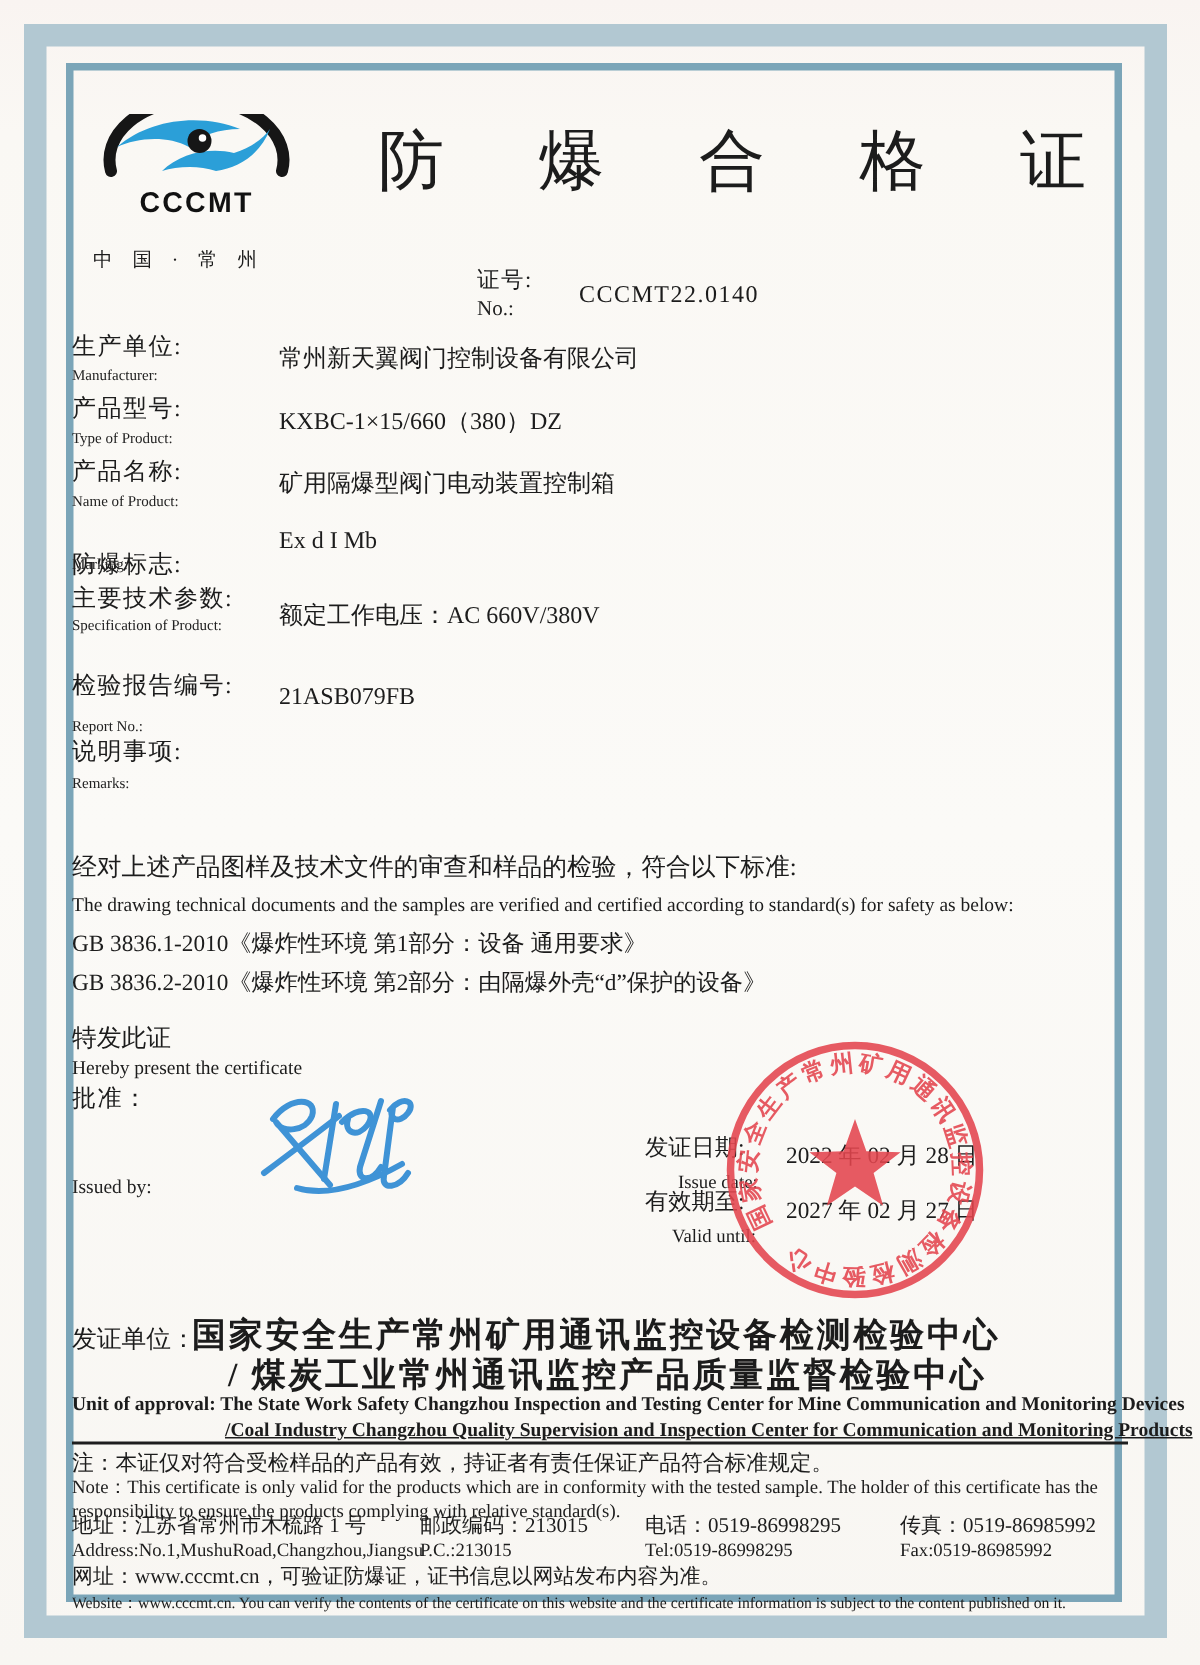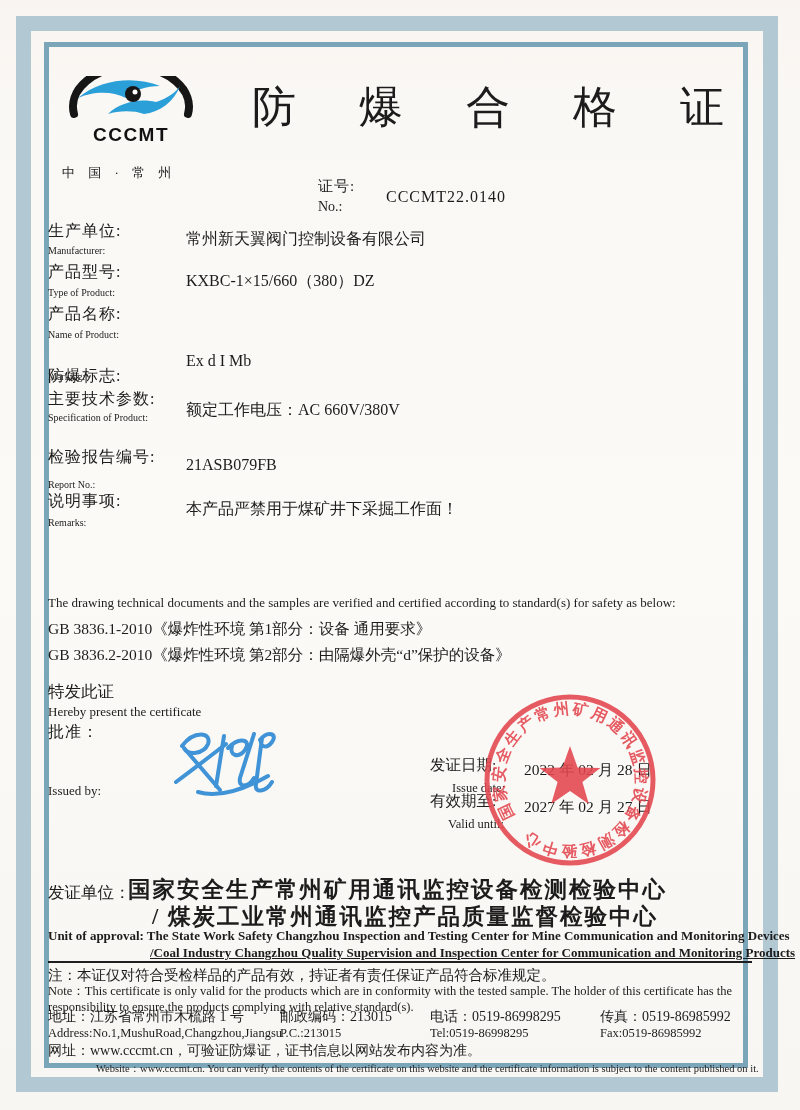--- a/index.html
+++ b/index.html
@@ -48,37 +48,38 @@
   <div class="abs cn-label" style="left:48px;top:221px;">生产单位:</div>
   <div class="abs en-label" style="left:48px;top:245px;">Manufacturer:</div>
   <div class="abs value" style="left:186px;top:229px;">常州新天翼阀门控制设备有限公司</div>
 
   <div class="abs cn-label" style="left:48px;top:262px;">产品型号:</div>
   <div class="abs en-label" style="left:48px;top:287px;">Type of Product:</div>
   <div class="abs value" style="left:186px;top:271px;">KXBC-1×15/660（380）DZ</div>
 
   <div class="abs cn-label" style="left:48px;top:304px;">产品名称:</div>
   <div class="abs en-label" style="left:48px;top:329px;">Name of Product:</div>
+  <div class="abs value" style="left:186px;top:312px;">矿用隔爆型阀门电动装置控制箱</div>
 
   <div class="abs cn-label" style="left:48px;top:366px;">防爆标志:</div>
   <div class="abs en-label" style="left:48px;top:371px;">Marking:</div>
   <div class="abs value" style="left:186px;top:352px;">Ex d I Mb</div>
 
   <div class="abs cn-label" style="left:48px;top:389px;">主要技术参数:</div>
   <div class="abs en-label" style="left:48px;top:412px;">Specification of Product:</div>
   <div class="abs value" style="left:186px;top:400px;">额定工作电压：AC 660V/380V</div>
 
   <div class="abs cn-label" style="left:48px;top:447px;">检验报告编号:</div>
   <div class="abs en-label" style="left:48px;top:479px;">Report No.:</div>
   <div class="abs value" style="left:186px;top:456px;">21ASB079FB</div>
 
   <div class="abs cn-label" style="left:48px;top:491px;">说明事项:</div>
   <div class="abs en-label" style="left:48px;top:517px;">Remarks:</div>
-  <div class="abs value" style="left:186px;top:499px;">本产品严禁用于煤矿井下采掘工作面！</div>
 
+  <div class="abs" style="left:48px;top:567px;font-size:16.5px;">经对上述产品图样及技术文件的审查和样品的检验，符合以下标准:</div>
   <div class="abs" style="left:48px;top:595px;font-size:13px;">The drawing technical documents and the samples are verified and certified according to standard(s) for safety as below:</div>
   <div class="abs std" style="left:48px;top:619px;">GB 3836.1-2010《爆炸性环境 第1部分：设备 通用要求》</div>
   <div class="abs std" style="left:48px;top:645px;">GB 3836.2-2010《爆炸性环境 第2部分：由隔爆外壳“d”保护的设备》</div>
 
   <div class="abs" style="left:48px;top:681px;font-size:16.5px;">特发此证</div>
   <div class="abs" style="left:48px;top:704px;font-size:13px;">Hereby present the certificate</div>
   <div class="abs cn-label" style="left:48px;top:722px;">批准：</div>
   <div class="abs en-label" style="left:48px;top:783px;font-size:13px;">Issued by:</div>
 
   <svg class="abs" style="left:168px;top:726px;" width="115" height="80" viewBox="0 0 115 80">
@@ -129,15 +130,15 @@
   <div class="abs" style="left:280px;top:1008px;font-size:14px;">邮政编码：213015</div>
   <div class="abs" style="left:430px;top:1008px;font-size:14px;">电话：0519-86998295</div>
   <div class="abs" style="left:600px;top:1008px;font-size:14px;">传真：0519-86985992</div>
 
   <div class="abs small" style="left:48px;top:1026px;">Address:No.1,MushuRoad,Changzhou,Jiangsu</div>
   <div class="abs small" style="left:280px;top:1026px;">P.C.:213015</div>
   <div class="abs small" style="left:430px;top:1026px;">Tel:0519-86998295</div>
   <div class="abs small" style="left:600px;top:1026px;">Fax:0519-86985992</div>
 
   <div class="abs" style="left:48px;top:1042px;font-size:14px;">网址：www.cccmt.cn，可验证防爆证，证书信息以网站发布内容为准。</div>
-  <div class="abs" style="left:48px;top:1062px;font-size:10.5px;margin-left:48px;">Website：www.cccmt.cn. You can verify the contents of the certificate on this website and the certificate information is subject to the content published on it.</div>
+  <div class="abs" style="left:48px;top:1062px;font-size:10.5px;">Website：www.cccmt.cn. You can verify the contents of the certificate on this website and the certificate information is subject to the content published on it.</div>
 
 </div>
 
 </body></html>

